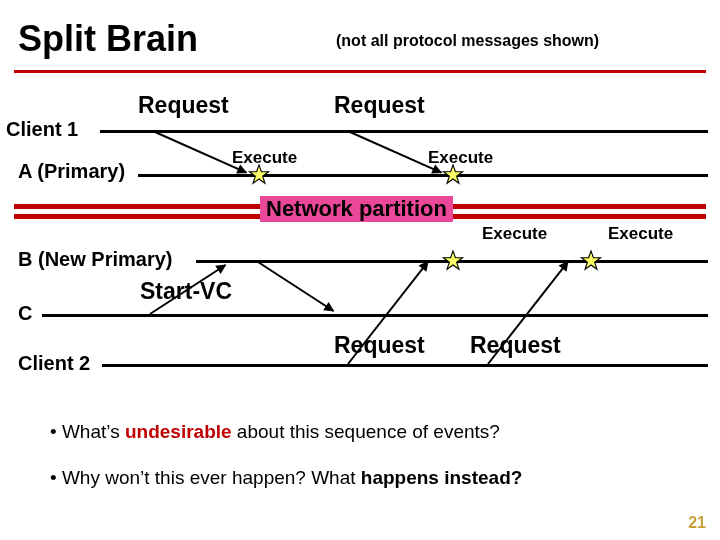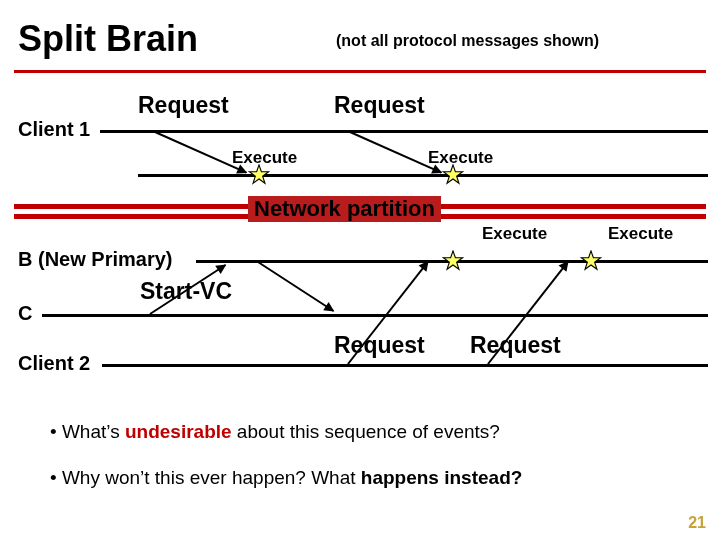--- a/index.html
+++ b/index.html
@@ -92,22 +92,23 @@
   .np-line {
     position: absolute;
     height: 0;
     border-top: 5px solid #c00000;
   }
   .np-label {
     position: absolute;
     font-size: 22px;
     font-weight: bold;
     color: #000;
-    background: #b91c1c;
+    background: #ec4899;
     padding: 0 6px;
+    margin-left: 12px;
   }
 
   .bullets {
     position: absolute;
     left: 24px;
     top: 420px;
     width: 672px;
     font-size: 19px;
     color: #000;
     line-height: 1.25;
@@ -128,21 +129,22 @@
 </style>
 </head>
 <body>
 
 <div class="slide">
 
   <div class="title">Split Brain</div>
   <div class="subtitle">(not all protocol messages shown)</div>
   <div class="title-rule"></div>
 
-  <div class="actor-label" style="left:18px; top:118px;">Client 1</div>
+  <div class="actor-label" style="left:6px; top:118px;">Client 1</div>
+  <div class="actor-label" style="left:18px; top:160px;">A (Primary)</div>
   <div class="actor-label" style="left:18px; top:248px;">B  (New Primary)</div>
   <div class="actor-label" style="left:18px; top:302px;">C</div>
   <div class="actor-label" style="left:18px; top:352px;">Client 2</div>
 
   <div class="timeline" style="left:100px; top:130px; width:608px;"></div>
   <div class="timeline" style="left:138px; top:174px; width:570px;"></div>
   <div class="timeline" style="left:196px; top:260px; width:512px;"></div>
   <div class="timeline" style="left:42px;  top:314px; width:666px;"></div>
   <div class="timeline" style="left:102px; top:364px; width:606px;"></div>
 

